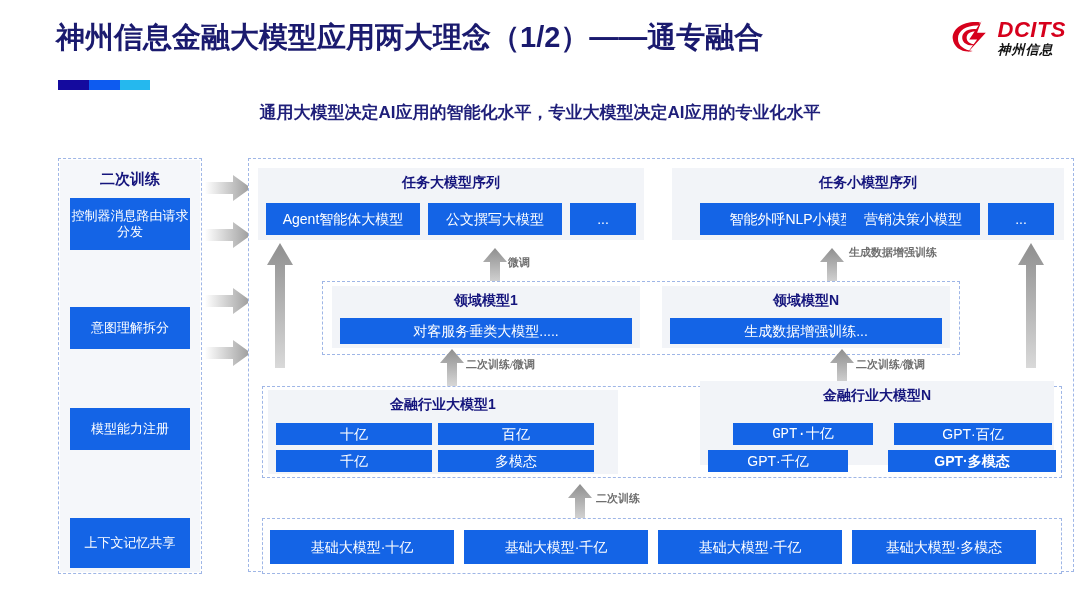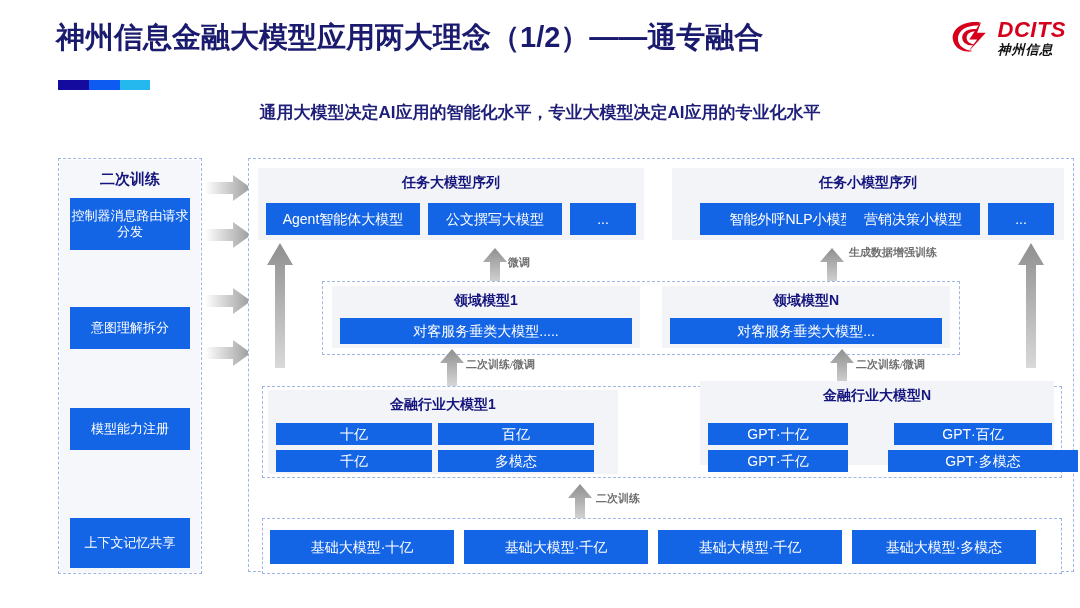--- a/index.html
+++ b/index.html
@@ -207,21 +207,21 @@
 <div class="dashed" style="left:322px;top:281px;width:638px;height:74px;"></div>
 
 <div class="panel" style="left:332px;top:286px;width:308px;height:62px;">
   <div class="panel-title">领域模型1</div>
 </div>
 <div class="bluebox" style="position:absolute;left:340px;top:318px;width:292px;height:26px;">对客服务垂类大模型.....</div>
 
 <div class="panel" style="left:662px;top:286px;width:288px;height:62px;">
   <div class="panel-title">领域模型N</div>
 </div>
-<div class="bluebox" style="position:absolute;left:670px;top:318px;width:272px;height:26px;">对客服务垂类大模型...</div>
+<div class="bluebox" style="position:absolute;left:670px;top:318px;width:272px;height:26px;">生成数据增强训练...</div>
 
 <svg class="arrow-up" style="left:440px;top:349px;" viewBox="0 0 24 38">
   <path d="M7 38 L7 14 L0 14 L12 0 L24 14 L17 14 L17 38 Z" fill="url(#gu1)"></path>
 </svg>
 <div class="arrow-label" style="left:466px;top:358px;">二次训练/微调</div>
 
 <svg class="arrow-up" style="left:830px;top:349px;" viewBox="0 0 24 38">
   <path d="M7 38 L7 14 L0 14 L12 0 L24 14 L17 14 L17 38 Z" fill="url(#gu1)"></path>
 </svg>
 <div class="arrow-label" style="left:856px;top:358px;">二次训练/微调</div>
@@ -232,24 +232,24 @@
   <div class="panel-title">金融行业大模型1</div>
 </div>
 <div class="bluebox" style="position:absolute;left:276px;top:423px;width:156px;height:22px;">十亿</div>
 <div class="bluebox" style="position:absolute;left:438px;top:423px;width:156px;height:22px;">百亿</div>
 <div class="bluebox" style="position:absolute;left:276px;top:450px;width:156px;height:22px;">千亿</div>
 <div class="bluebox" style="position:absolute;left:438px;top:450px;width:156px;height:22px;">多模态</div>
 
 <div class="panel" style="left:700px;top:381px;width:354px;height:84px;">
   <div class="panel-title">金融行业大模型N</div>
 </div>
-<div class="bluebox" style="position:absolute;left:708px;top:423px;width:140px;height:22px;">GPT·十亿</div>
+<div class="bluebox" style="position:absolute;left:733px;top:423px;width:140px;height:22px;font-family:Liberation Mono, monospace;">GPT·十亿</div>
 <div class="bluebox" style="position:absolute;left:894px;top:423px;width:158px;height:22px;">GPT·百亿</div>
 <div class="bluebox" style="position:absolute;left:708px;top:450px;width:140px;height:22px;">GPT·千亿</div>
-<div class="bluebox" style="position:absolute;left:888px;top:450px;width:190px;height:22px;">GPT·多模态</div>
+<div class="bluebox" style="position:absolute;left:888px;top:450px;width:168px;height:22px;font-weight:bold;">GPT·多模态</div>
 
 <svg class="arrow-up" style="left:568px;top:484px;" viewBox="0 0 24 38">
   <path d="M7 38 L7 14 L0 14 L12 0 L24 14 L17 14 L17 38 Z" fill="url(#gu1)"></path>
 </svg>
 <div class="arrow-label" style="left:596px;top:492px;">二次训练</div>
 
 <div class="dashed" style="left:262px;top:518px;width:800px;height:56px;"></div>
 <div class="bluebox" style="position:absolute;left:270px;top:530px;width:184px;height:34px;">基础大模型·十亿</div>
 <div class="bluebox" style="position:absolute;left:464px;top:530px;width:184px;height:34px;">基础大模型·千亿</div>
 <div class="bluebox" style="position:absolute;left:658px;top:530px;width:184px;height:34px;">基础大模型·千亿</div>

